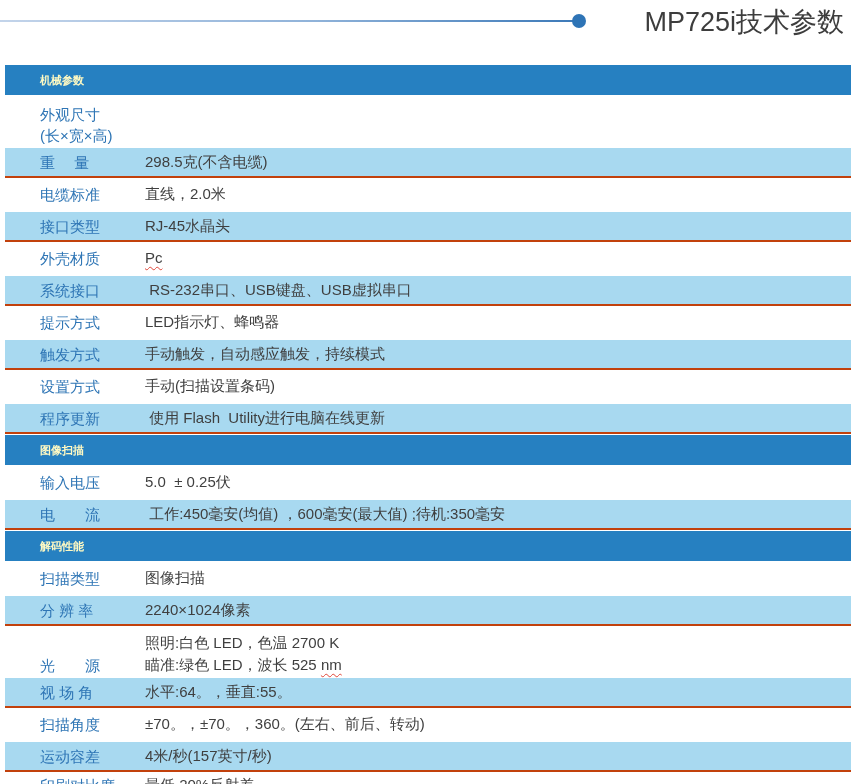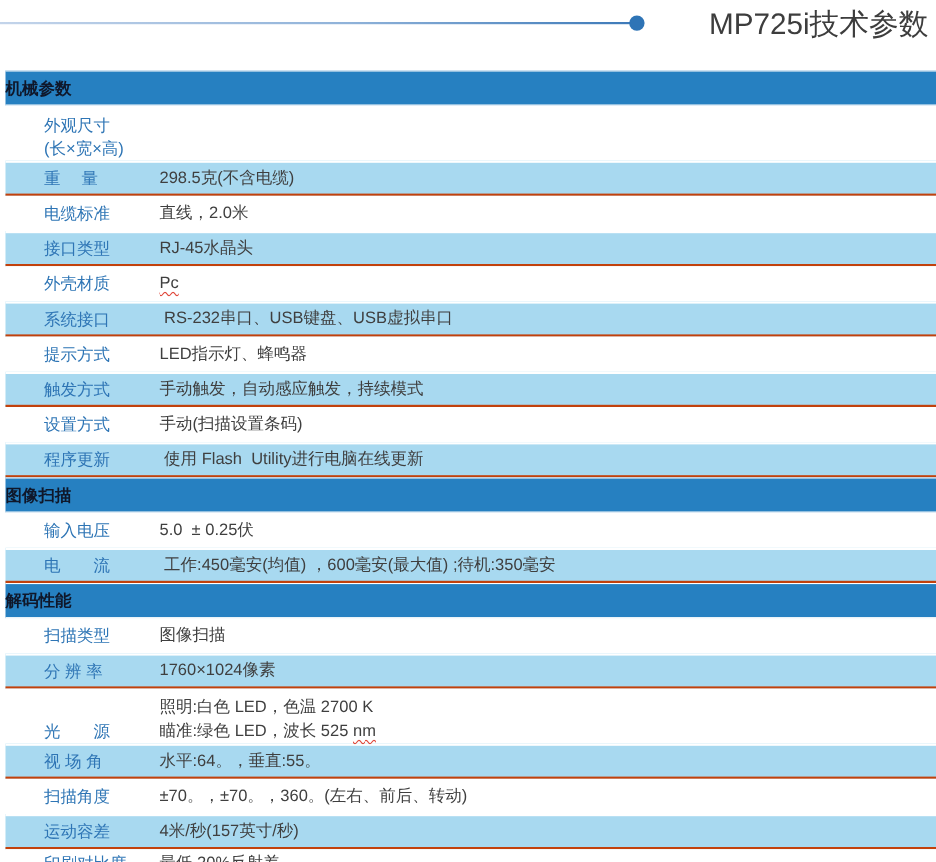--- a/index.html
+++ b/index.html
@@ -25,21 +25,21 @@
     font-size:27px;line-height:38px;color:#3d3d3d;letter-spacing:0px;
   }
 
   
   .spec-table{margin:0 0 0 5px;width:846px;}
   .section-bar{
     height:30px;border-top:1px solid #fff;border-bottom:1px solid #fff;
     background:var(--bar,#2680c1);display:flex;align-items:center;
   }
   .section-bar span{
-    color:#0f172a;font-weight:bold;font-size:15px;
+    color:#fef9c3;font-weight:bold;font-size:11px;padding-left:35px;
   }
   .row{display:flex;align-items:center;height:32px;background:#ffffff;}
   .row.shaded{
     background:var(--shade,#a8d9f0);
     border-top:2px solid #fff;border-bottom:2px solid #c2410c;height:28px;align-items:center;
   }
   .row.tall{height:50px;align-items:flex-end;}
   .row.short{height:26px;align-items:center;}
   .row.partial{height:32px;}
   .cell-label{
@@ -121,21 +121,21 @@
       </div>
       <div class="section-bar">
         <span>解码性能</span>
       </div>
       <div class="row">
         <div class="cell-label"><div>扫描类型</div></div>
         <div class="cell-value"><div><span>图像扫描</span></div></div>
       </div>
       <div class="row shaded">
         <div class="cell-label"><div>分 辨 率</div></div>
-        <div class="cell-value"><div><span>1760×1024像素</span></div></div>
+        <div class="cell-value"><div><span>2240×1024像素</span></div></div>
       </div>
       <div class="row tall">
         <div class="cell-label"><div>光　　源</div></div>
         <div class="cell-value"><div><span>照明:白色 LED，色温 2700 K</span></div><div><span>瞄准:绿色 LED，波长 525 </span><span class="squiggle">nm</span></div></div>
       </div>
       <div class="row shaded">
         <div class="cell-label"><div>视 场 角</div></div>
         <div class="cell-value"><div><span>水平:64。，垂直:55。</span></div></div>
       </div>
       <div class="row">

